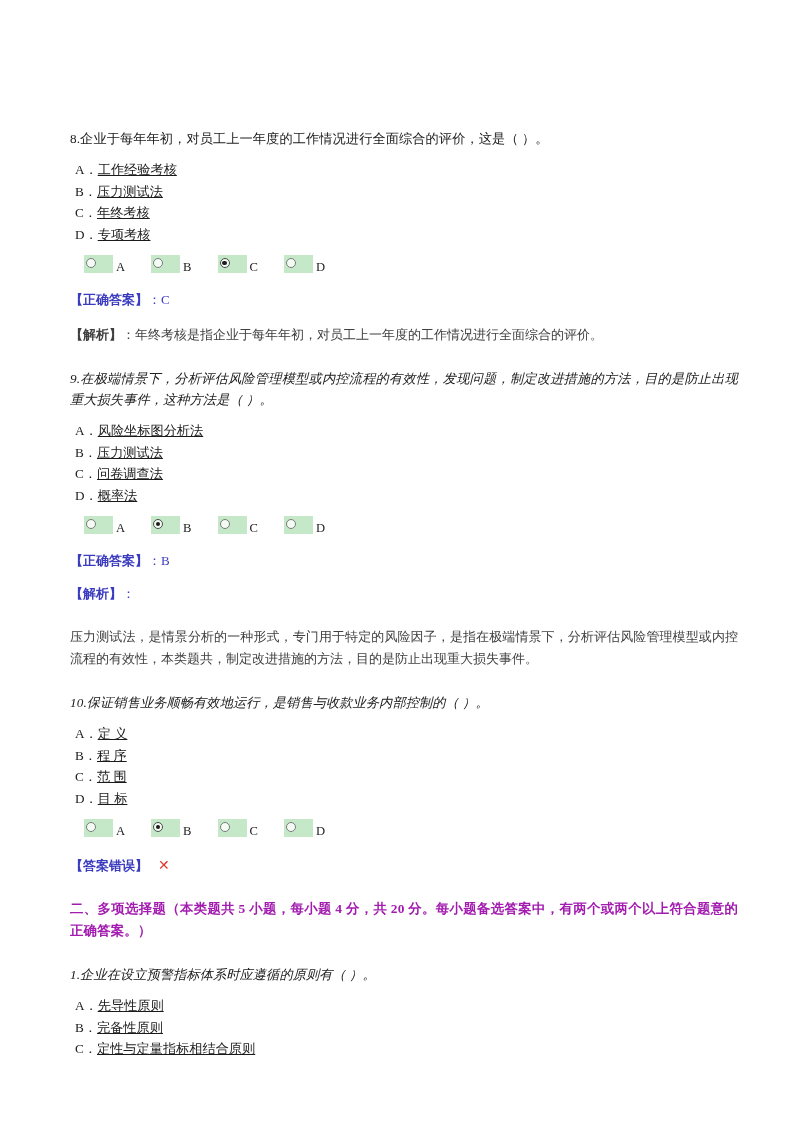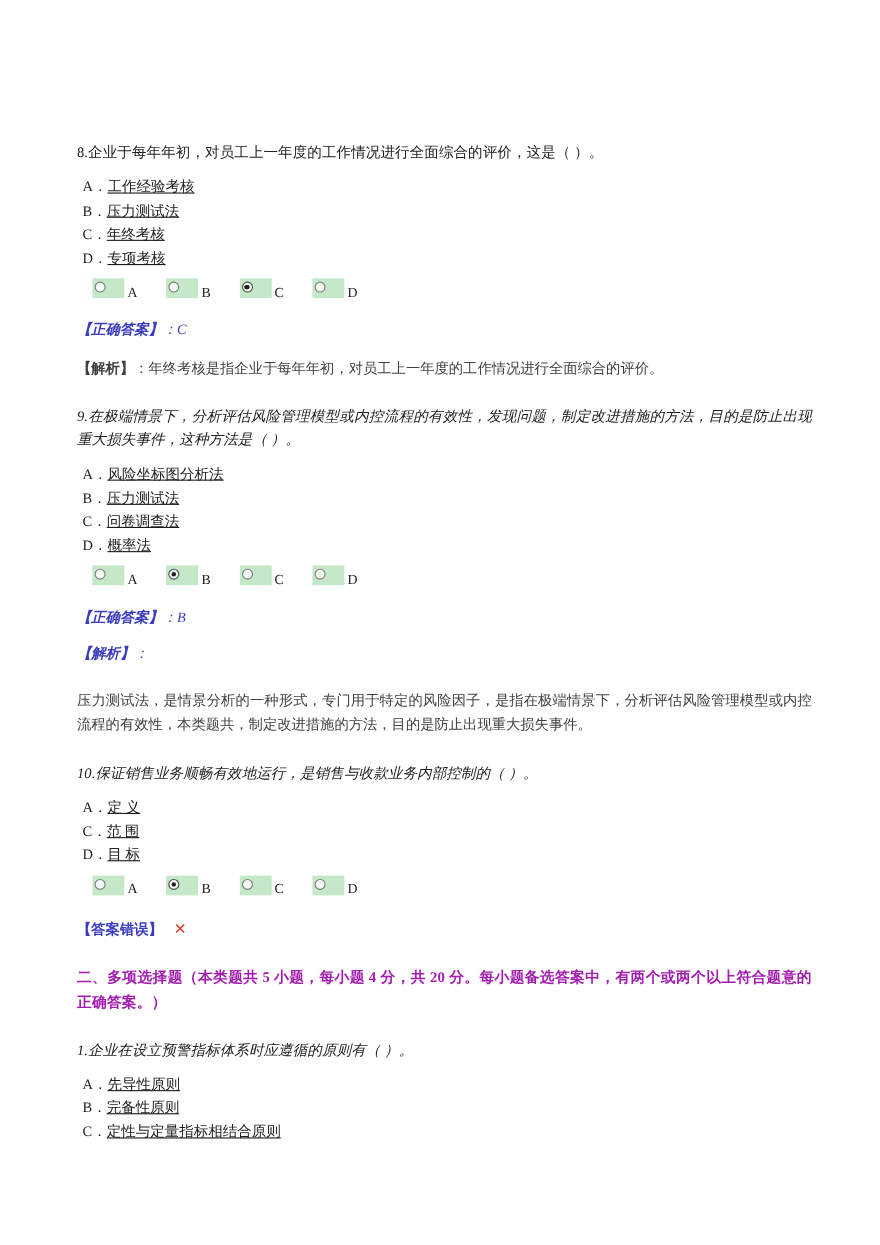--- a/index.html
+++ b/index.html
@@ -108,21 +108,20 @@
     position: relative;
     top: 4px;
   }
 
   
   .ans-line {
     font-size: 13px;
     line-height: 21px;
     color: #3b3bc0;
     margin: 14px 0 0 0;
-    font-style: italic;
   }
   .ans-tag { font-weight: bold; }
   .ans-line.tight { margin-top: 12px; }
 
   .analysis {
     font-size: 13px;
     line-height: 22px;
     color: #404040;
     margin: 14px 0 0 0;
     text-align: justify;
@@ -197,20 +196,21 @@
     <p class="ans-line tight"><span class="ans-tag">【解析】</span><span>：</span></p>
 
     <p class="analysis analysis-body">压力测试法，是情景分析的一种形式，专门用于特定的风险因子，是指在极端情景下，分析评估风险管理模型或内控流程的有效性，本类题共，制定改进措施的方法，目的是防止出现重大损失事件。</p>
   </div>
 
   <div>
     <p class="qstem q-spaced">10.保证销售业务顺畅有效地运行，是销售与收款业务内部控制的（ ）。</p>
 
     <ul class="options">
       <li><span class="opt-letter">A．</span><span>定  义</span></li>
+      <li><span class="opt-letter">B．</span><span>程  序</span></li>
       <li><span class="opt-letter">C．</span><span>范  围</span></li>
       <li><span class="opt-letter">D．</span><span>目  标</span></li>
     </ul>
 
     <div class="radio-row">
       <span class="radio-cell"><span class="radio-bg"><span class="radio-dot"></span></span><span class="radio-label">A</span></span><span class="radio-cell"><span class="radio-bg"><span class="radio-dot checked"></span></span><span class="radio-label">B</span></span><span class="radio-cell"><span class="radio-bg"><span class="radio-dot"></span></span><span class="radio-label">C</span></span><span class="radio-cell"><span class="radio-bg"><span class="radio-dot"></span></span><span class="radio-label">D</span></span>
     </div>
 
     <p class="wrong-line"><span>【答案错误】</span><span class="wrong-mark">✕</span></p>
   </div>

